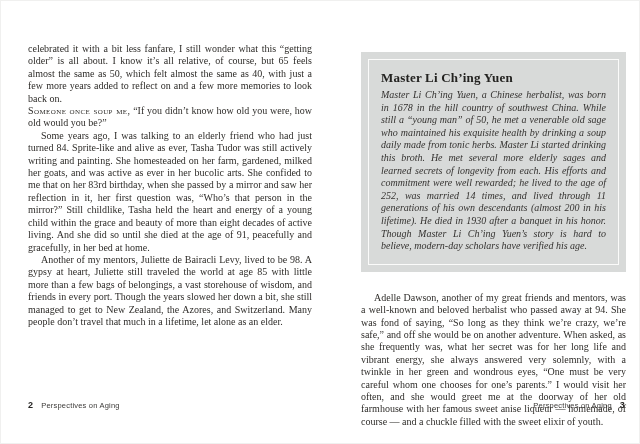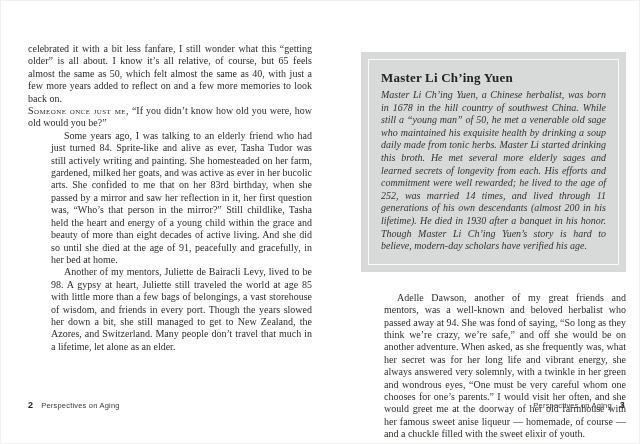--- a/index.html
+++ b/index.html
@@ -17,21 +17,21 @@
   .left-page {
     position:absolute; left:28px; top:43px; width:284px;
   }
   .body-text {
     margin:0;
     font-size:10px;
     line-height:12.4px;
     text-align:justify;
     color:#2e2c29;
   }
-  .indent { text-indent:13px;margin-left:23px; }
+  .indent { text-indent:13px; }
 
   .section-head { width:245px; margin:10px 0 5px 0; }
   .section-rule {
     height:3px;
     background:linear-gradient(to bottom, #8d8d8d 0%, #a6a6a6 55%, #d2d2d2 100%);
     margin-bottom:7px;
   }
   .section-title {
     font-family:"Liberation Sans", sans-serif;
     font-weight:700;
@@ -87,21 +87,21 @@
   .footer-right { right:15px; }
   .page-num { font-weight:bold; font-size:9px; color:#262524; }
 </style>
 </head>
 <body>
 
 <div class="left-page">
   <p class="body-text">celebrated it with a bit less fanfare, I still wonder what this “getting older” is all about. I know it’s all relative, of course, but 65 feels almost the same as 50, which felt almost the same as 40, with just a few more years added to reflect on and a few more memories to look back on.</p>
 
 
-  <p class="body-text"><span class="sc">Someone once just me,</span><span> “If you didn’t know how old you were, how old would you be?”</span></p>
+  <p class="body-text"><span class="sc">Someone once soup me,</span><span> “If you didn’t know how old you were, how old would you be?”</span></p>
 
   <p class="body-text indent">Some years ago, I was talking to an elderly friend who had just turned 84. Sprite-like and alive as ever, Tasha Tudor was still actively writing and painting. She homesteaded on her farm, gardened, milked her goats, and was active as ever in her bucolic arts. She confided to me that on her 83rd birthday, when she passed by a mirror and saw her reflection in it, her first question was, “Who’s that person in the mirror?” Still childlike, Tasha held the heart and energy of a young child within the grace and beauty of more than eight decades of active living. And she did so until she died at the age of 91, peacefully and gracefully, in her bed at home.</p>
 
   <p class="body-text indent">Another of my mentors, Juliette de Bairacli Levy, lived to be 98. A gypsy at heart, Juliette still traveled the world at age 85 with little more than a few bags of belongings, a vast storehouse of wisdom, and friends in every port. Though the years slowed her down a bit, she still managed to get to New Zealand, the Azores, and Switzerland. Many people don’t travel that much in a lifetime, let alone as an elder.</p>
 </div>
 
 <div class="right-page">
   <div class="sidebar-box">
     <div class="sidebar-inner">
       <h3 class="sidebar-title">Master Li Ch’ing Yuen</h3>

